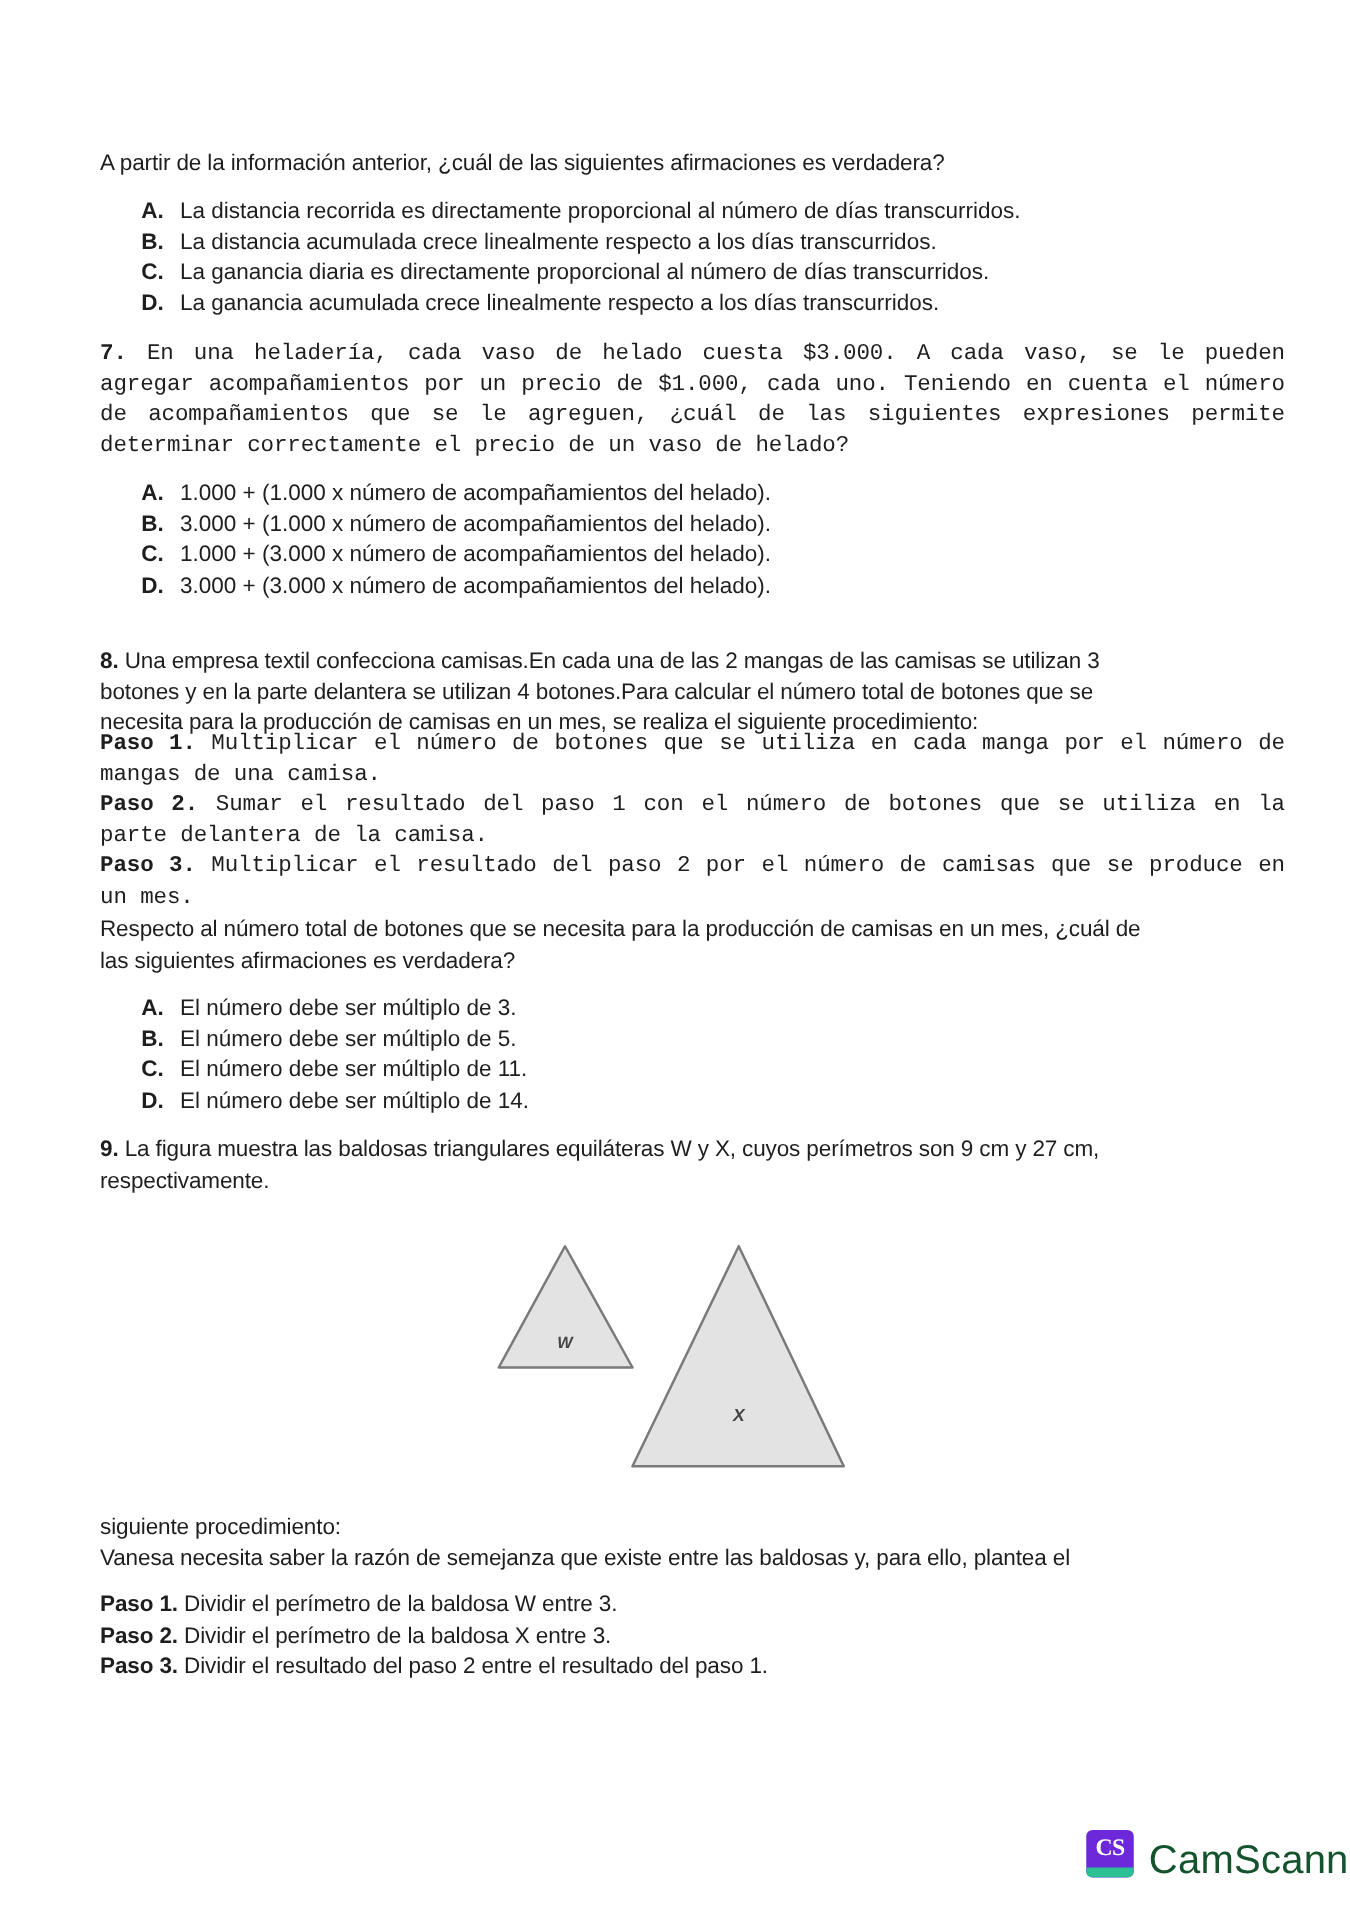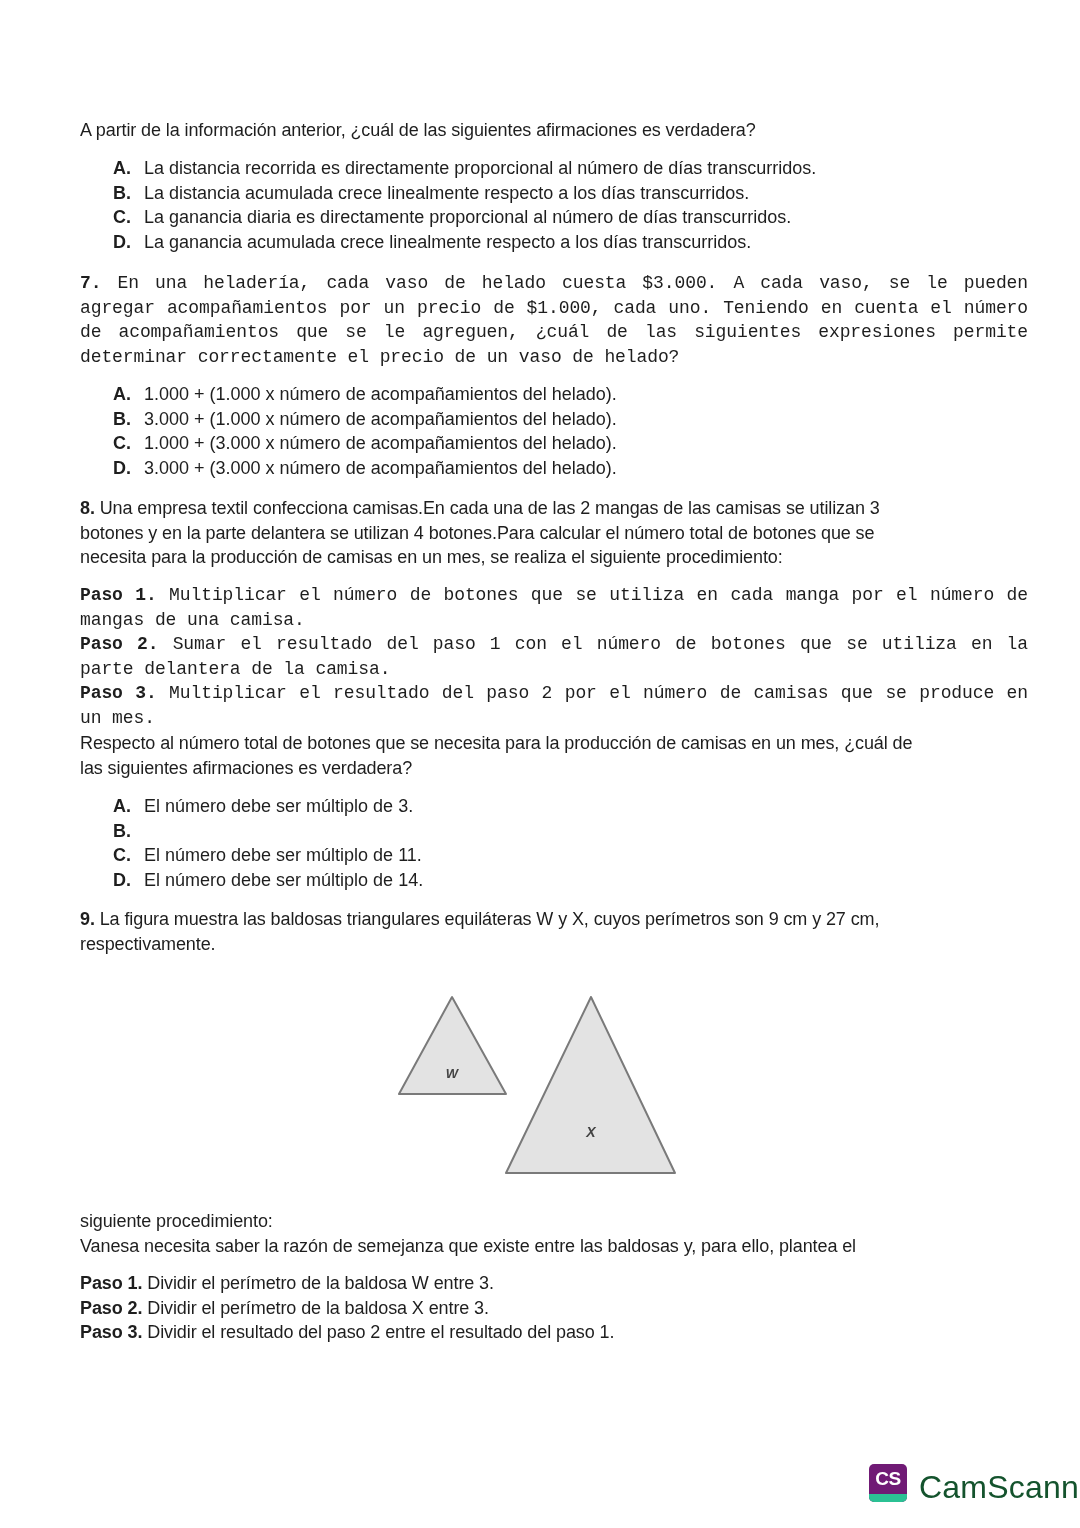--- a/index.html
+++ b/index.html
@@ -8,21 +8,21 @@
     font-family: "Liberation Sans", sans-serif; color: #1e1e1e;
   }
   .page { position: absolute; left: 0; top: 0; width: 1080px; height: 1076px; }
   .txt { position: absolute; left: 80px; width: 950px; font-size: 18px; line-height: 24.6px; letter-spacing: -0.1px; }
   .just { text-align: justify; text-align-last: left; font-family: Liberation Mono, monospace; }
   .opts { position: absolute; left: 113px; width: 900px; font-size: 18px; line-height: 24.6px; }
   .opt { display: flex; white-space: nowrap; }
   .opt .letter { font-weight: bold; width: 31px; flex: 0 0 31px; }
   b.num, b.step { font-weight: bold; }
   .fig { position: absolute; left: 395px; top: 990px; width: 290px; height: 190px; }
-  .cs-logo { position: absolute; left: 869px; top: 1464px; width: 38px; height: 38px; border-radius: 5px; background: #701a75; overflow: hidden; }
+  .cs-logo { position: absolute; left: 869px; top: 1464px; width: 38px; height: 38px; border-radius: 5px; background: #6d28d9; overflow: hidden; font-family: Liberation Serif, serif; }
   .cs-logo .cs-text { position: absolute; left: 0; top: 4px; width: 38px; text-align: center; color: #fff; font-weight: bold; font-size: 19px; letter-spacing: -0.5px; }
   .cs-logo .cs-band { position: absolute; left: 0; bottom: 0; width: 38px; height: 8px; background: #2bc194; }
   .cs-name { position: absolute; left: 919px; top: 1469px; font-size: 32px; color: #14532d; letter-spacing: 0.2px; }
 </style>
 </head>
 <body>
 
 <div class="page">
 
   <div class="txt" style="top:118px;">A partir de la información anterior, ¿cuál de las siguientes afirmaciones es verdadera?</div>
@@ -58,21 +58,21 @@
     <div class="opt">
         <span class="letter">C.</span>
         <span>1.000 + (3.000 x número de acompañamientos del helado).</span>
       </div>
     <div class="opt">
         <span class="letter">D.</span>
         <span>3.000 + (3.000 x número de acompañamientos del helado).</span>
       </div>
   </div>
 
-  <div class="txt" style="top:496px;">
+  <div class="txt" style="top:516px;">
     <div style="white-space:nowrap;"><b class="num">8.</b><span> Una empresa textil confecciona camisas.En cada una de las 2 mangas de las camisas se utilizan 3</span></div>
     <div style="white-space:nowrap;">botones y en la parte delantera se utilizan 4 botones.Para calcular el número total de botones que se</div>
     <div style="white-space:nowrap;">necesita para la producción de camisas en un mes, se realiza el siguiente procedimiento:</div>
   </div>
 
   <div class="txt just" style="top:583px; width:948px;">
     <div><b class="step">Paso 1.</b><span> Multiplicar el número de botones que se utiliza en cada manga por el número de mangas de una camisa.</span></div>
     <div><b class="step">Paso 2.</b><span> Sumar el resultado del paso 1 con el número de botones que se utiliza en la parte delantera de la camisa.</span></div>
     <div><b class="step">Paso 3.</b><span> Multiplicar el resultado del paso 2 por el número de camisas que se produce en un mes.</span></div>
   </div>
@@ -81,20 +81,21 @@
     <div style="white-space:nowrap;">Respecto al número total de botones que se necesita para la producción de camisas en un mes, ¿cuál de</div>
     <div style="white-space:nowrap;">las siguientes afirmaciones es verdadera?</div>
   </div>
   <div class="opts" style="top:794px;">
     <div class="opt">
         <span class="letter">A.</span>
         <span>El número debe ser múltiplo de 3.</span>
       </div>
     <div class="opt">
         <span class="letter">B.</span>
+        <span>El número debe ser múltiplo de 5.</span>
       </div>
     <div class="opt">
         <span class="letter">C.</span>
         <span>El número debe ser múltiplo de 11.</span>
       </div>
     <div class="opt">
         <span class="letter">D.</span>
         <span>El número debe ser múltiplo de 14.</span>
       </div>
   </div>

